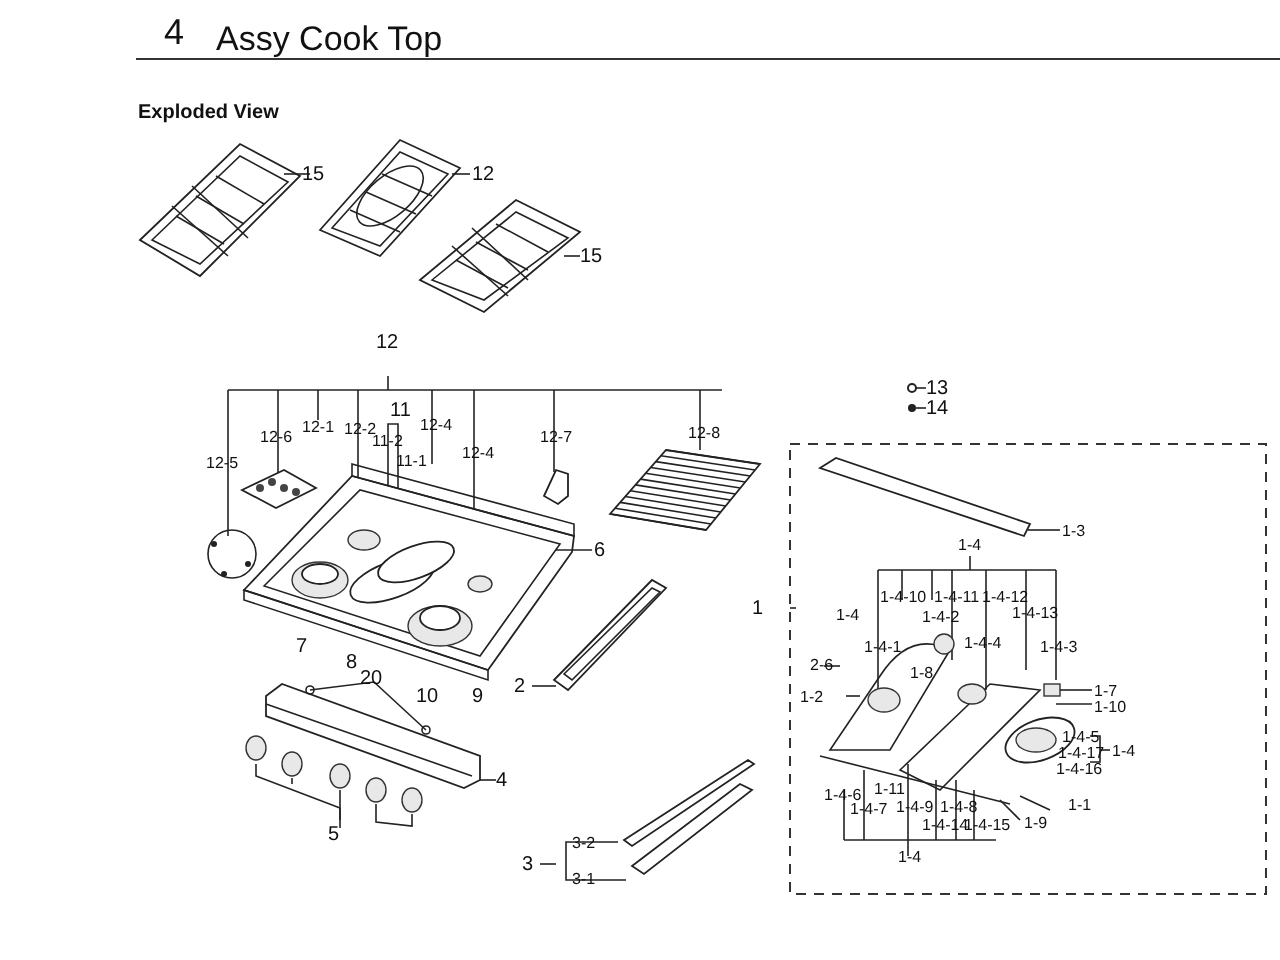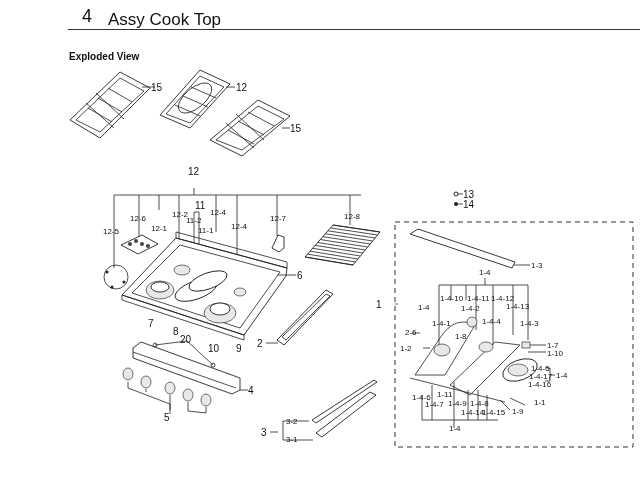--- a/index.html
+++ b/index.html
@@ -219,21 +219,21 @@
   </g>
 </svg>
 
 <div class="lbl big" style="left:151px;top:82px">15</div>
 <div class="lbl big" style="left:236px;top:82px">12</div>
 <div class="lbl big" style="left:290px;top:123px">15</div>
 
 <div class="lbl big" style="left:188px;top:166px">12</div>
 <div class="lbl" style="left:103px;top:227px">12-5</div>
 <div class="lbl" style="left:130px;top:214px">12-6</div>
-<div class="lbl" style="left:151px;top:224px">12-1</div>
+<div class="lbl" style="left:151px;top:209px">12-1</div>
 <div class="lbl" style="left:172px;top:210px">12-2</div>
 <div class="lbl big" style="left:195px;top:200px">11</div>
 <div class="lbl" style="left:186px;top:216px">11-2</div>
 <div class="lbl" style="left:198px;top:226px">11-1</div>
 <div class="lbl" style="left:210px;top:208px">12-4</div>
 <div class="lbl" style="left:231px;top:222px">12-4</div>
 <div class="lbl" style="left:270px;top:214px">12-7</div>
 <div class="lbl" style="left:344px;top:212px">12-8</div>
 <div class="lbl big" style="left:297px;top:270px">6</div>
 <div class="lbl big" style="left:148px;top:318px">7</div>

